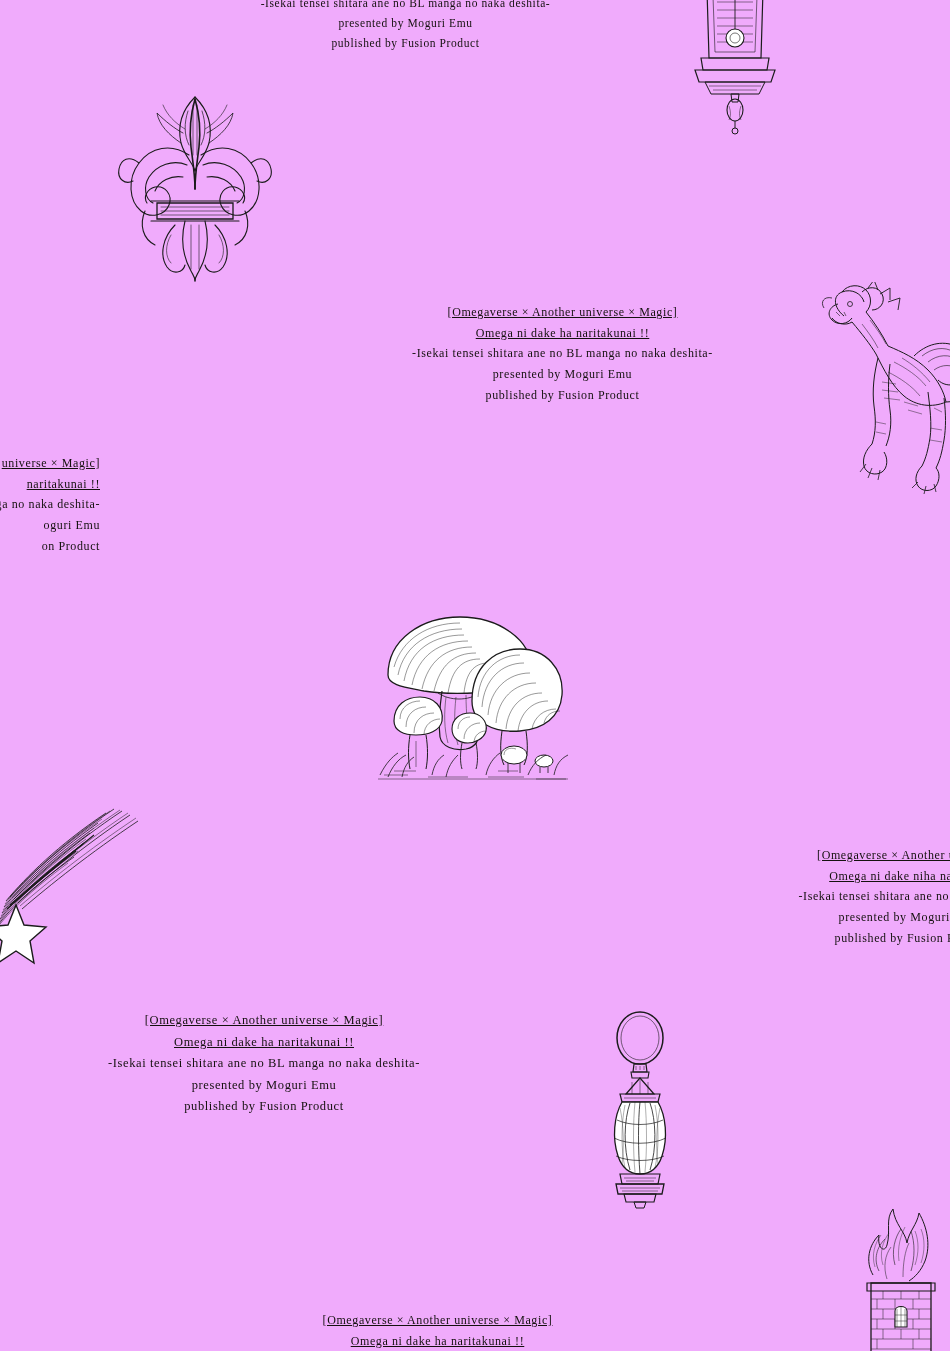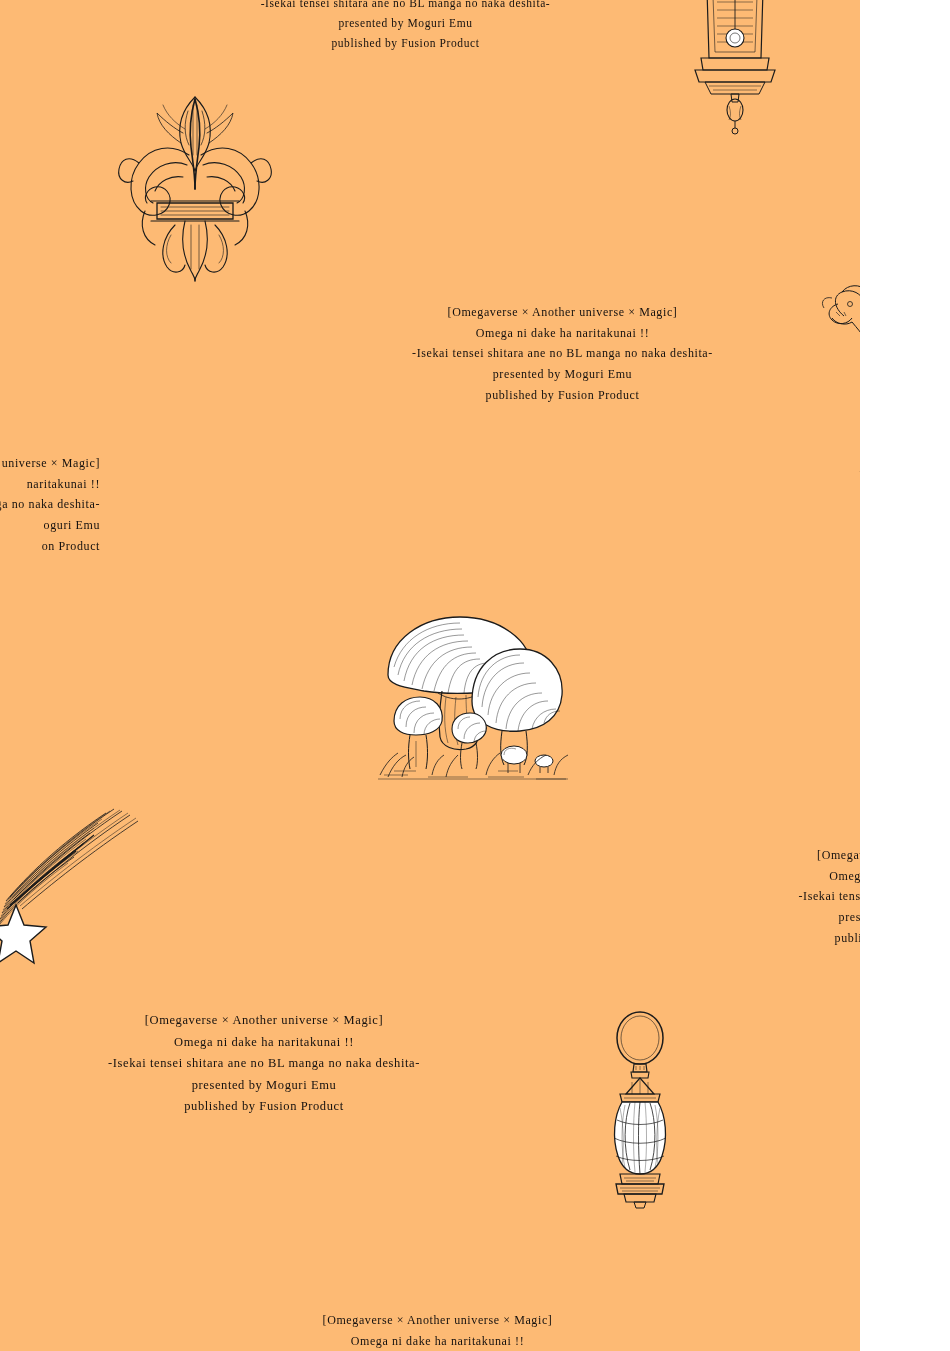--- a/index.html
+++ b/index.html
@@ -2,43 +2,43 @@
 <html><head>
 <meta charset="utf-8">
 <style>
   html, body {
     margin: 0;
     padding: 0;
     background: #ffffff;
   }
   #page {
     position: relative;
-    width: 860px;
+    width: 950px;
     height: 1351px;
     overflow: hidden;
-    background: #fdba74;
+    background: #f0abfc;
     font-family: "Liberation Serif", serif;
     color: #111111;
   }
   .text-block {
     position: absolute;
     text-align: center;
     line-height: 1.72;
     white-space: nowrap;
     color: #15110f;
   }
   .text-block .ln {
     display: block;
     letter-spacing: 0.6px;
   }
   .tb-1 { font-size: 11.5px; }
   .tb-2 { font-size: 12px; }
   .tb-3 { font-size: 12.5px; }
   .tb-4 { font-size: 12px; }
-  .ln-title { letter-spacing: 0.9px; }
+  .ln-title { letter-spacing: 0.9px; text-decoration: underline; }
   .ln-sub { letter-spacing: 0.7px; }
 
   .art {
     position: absolute;
   }
   .art svg { display: block; }
 </style>
 </head>
 <body>
 

